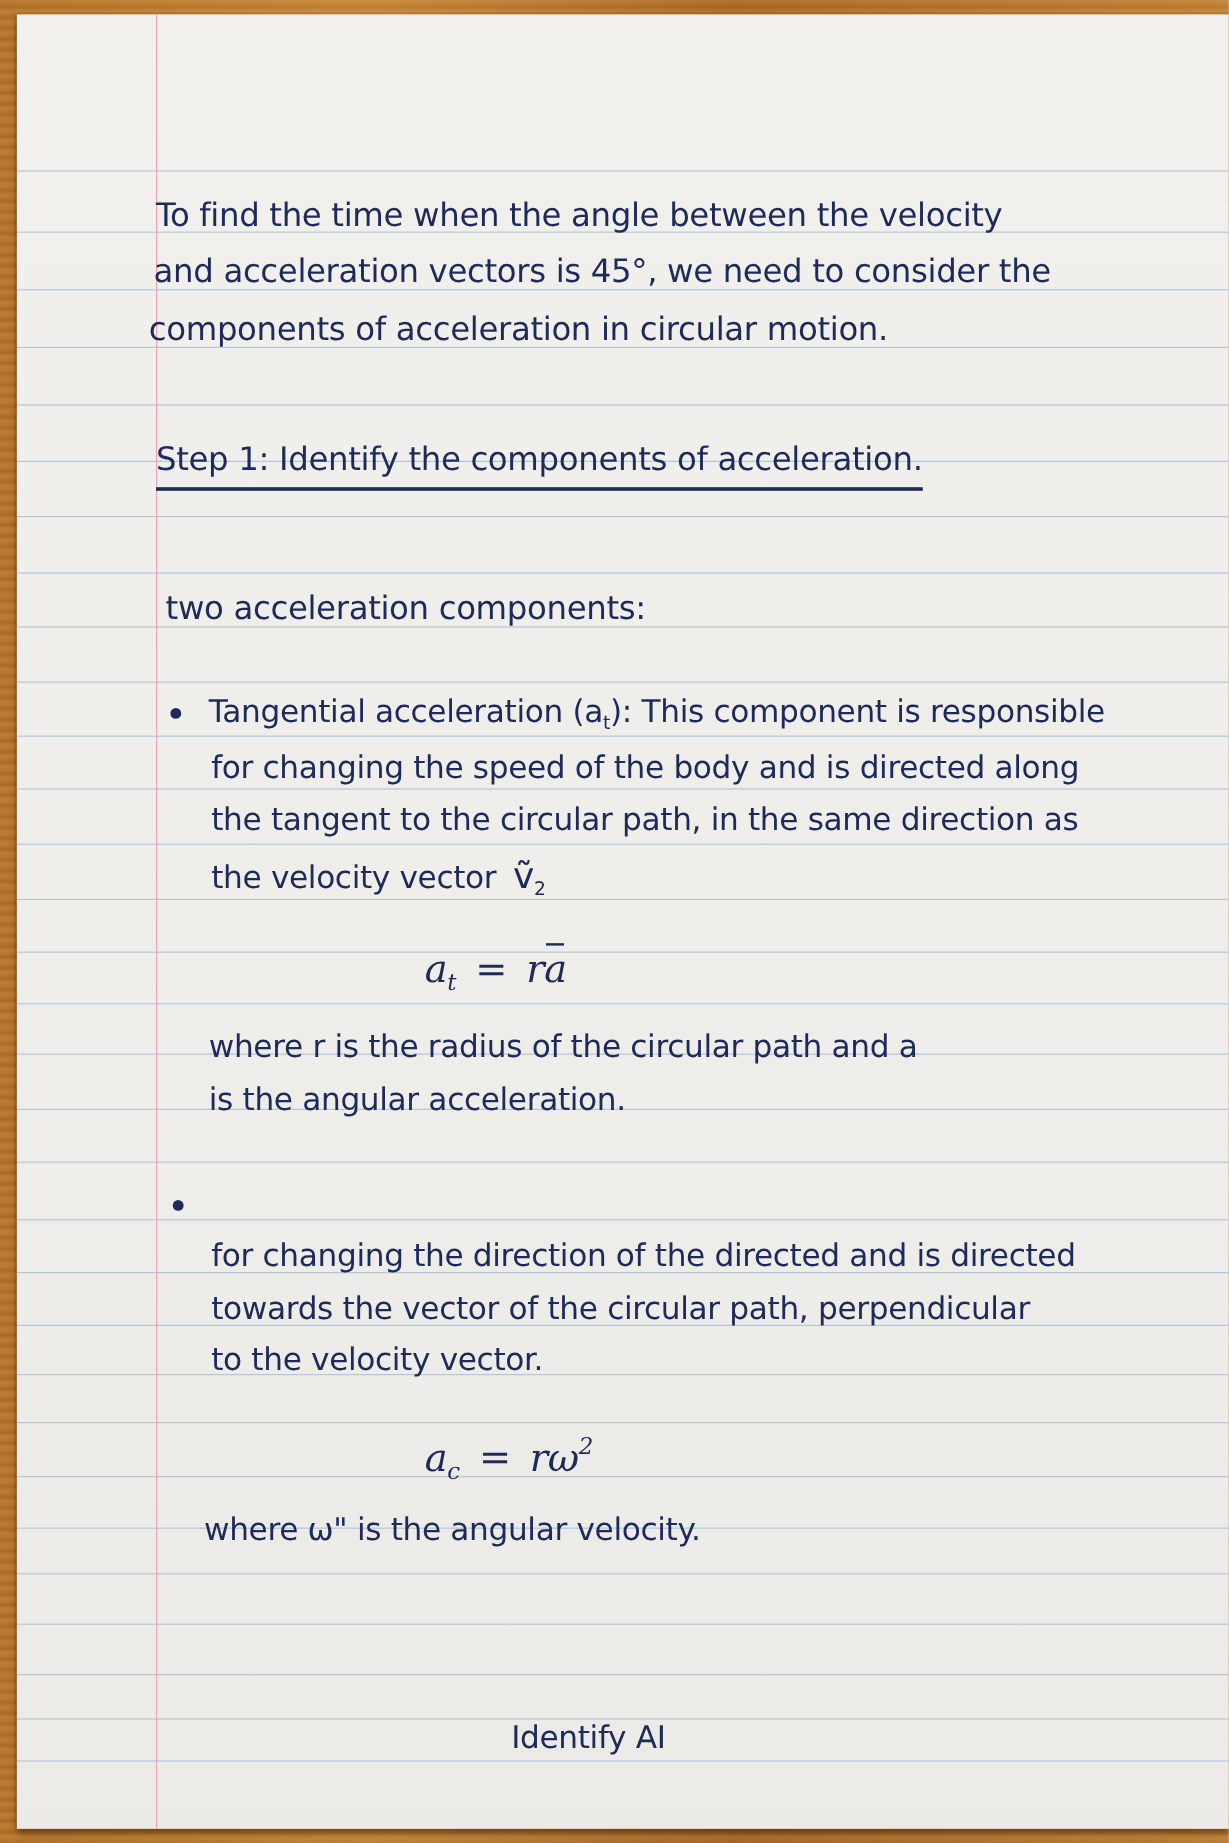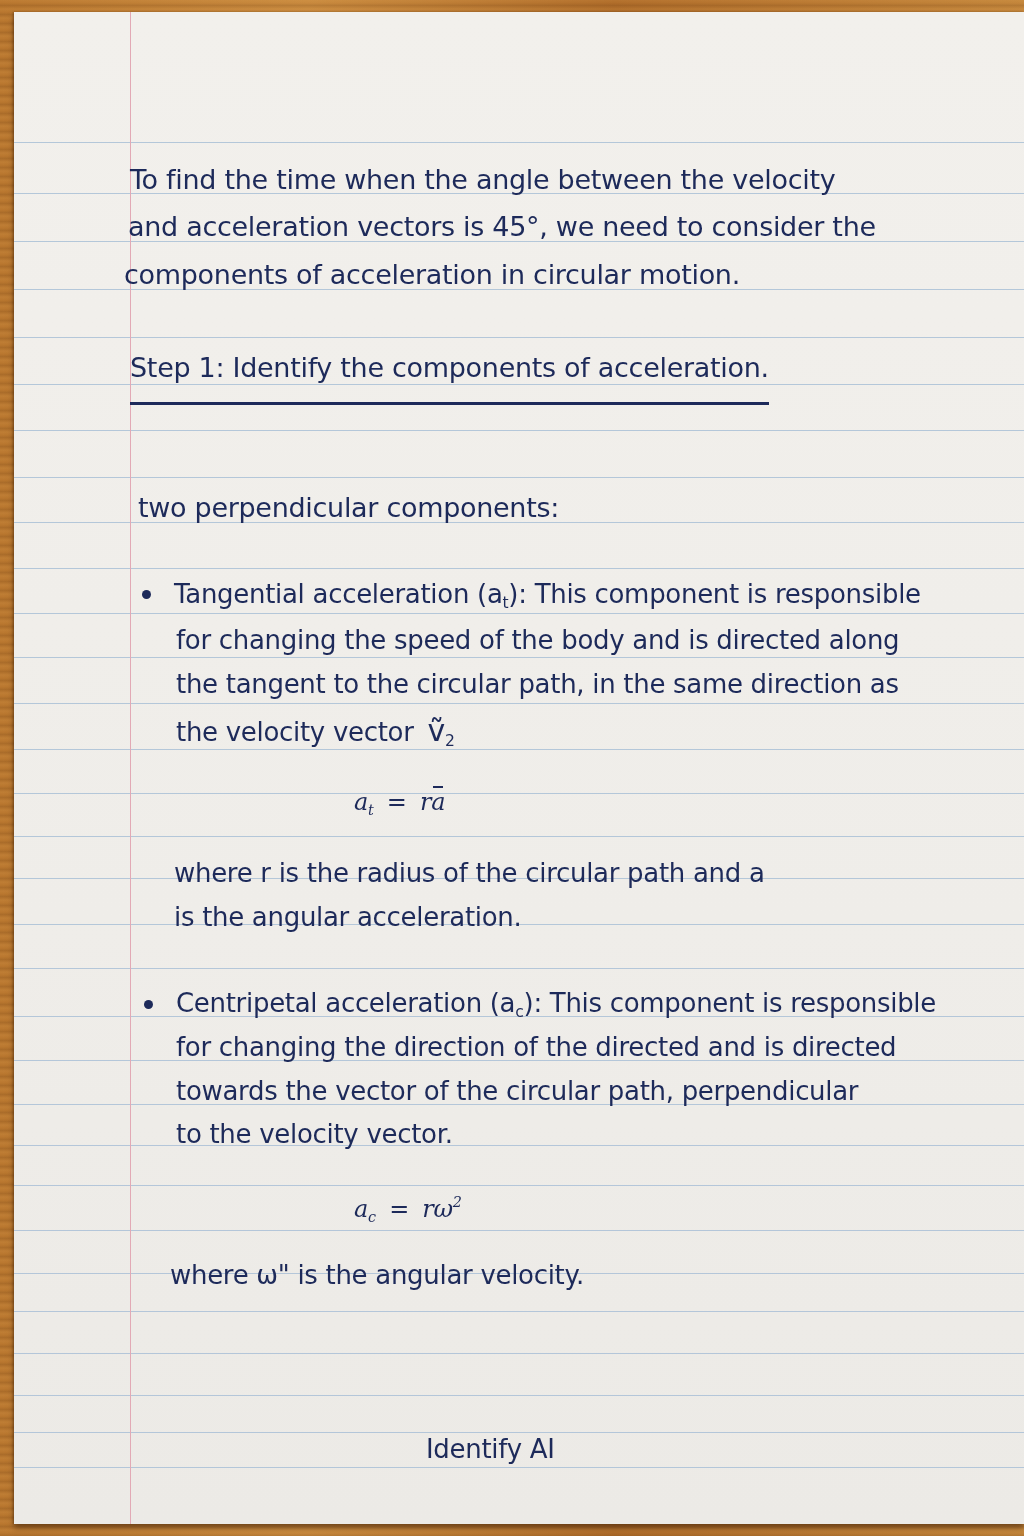--- a/index.html
+++ b/index.html
@@ -32,28 +32,29 @@
       font-family: "DejaVu Sans", sans-serif;
       color:#1d2a5a;
       white-space:nowrap;
       letter-spacing:-0.3px;
       transform-origin:left bottom;
     }
     .t28 { font-size:27px; }
     .t26 { font-size:26px; }
     .heading {
       font-size:27px;
-      padding-bottom:19px;
+      padding-bottom:7px;
       border-bottom:3px solid #1d2a5a;
+      margin-top:16px;
     }
     .bullet {
       position:absolute; width:9px; height:9px; border-radius:50%;
       background:#1d2a5a;
     }
-    .eq { font-family: "DejaVu Serif", serif; font-size:24px; font-style:italic; color:#1d2a5a; }
+    .eq { font-family: "DejaVu Serif", serif; font-size:32px; font-style:italic; color:#1d2a5a; }
     .sub { font-size:0.6em; vertical-align:-0.35em; }
     .sup { font-size:0.6em; vertical-align:0.7em; }
     .vec { position:relative; display:inline-block; }
     .vec::before {
       content:""; position:absolute; left:2px; right:2px; top:-2px; height:2px; background:#1d2a5a;
     }
     .footer-brand { font-family:"DejaVu Sans", sans-serif; font-size:26px; color:#1d2a5a; }
   </style>
 </head>
 <body>
@@ -95,21 +96,21 @@
   <div class="rule" style="top:1455px"></div>
 
   <div class="margin-line"></div>
 
   <div class="hand t28" style="left:116px; top:152px">To find the time when the angle between the velocity</div>
   <div class="hand t28" style="left:114px; top:199px">and acceleration vectors is 45°, we need to consider  the</div>
   <div class="hand t28" style="left:110px; top:247px">components of acceleration in circular motion.</div>
 
   <div class="hand heading" style="left:116px; top:340px">Step 1: Identify the components of acceleration.</div>
 
-  <div class="hand t28" style="left:124px; top:480px">two perpendicular components:</div>
+  <div class="hand t28" style="left:124px; top:480px">two acceleration components:</div>
 
   <div class="bullet" style="left:128px; top:578px"></div>
   <div class="hand t26" style="left:160px; top:567px">
     <span>Tangential acceleration (a</span><span class="sub">t</span><span>):</span>
     <span>This component is responsible</span>
   </div>
   <div class="hand t26" style="left:162px; top:613px">for changing the speed of the body and is directed along</div>
   <div class="hand t26" style="left:162px; top:657px">the tangent to the circular path, in the same direction as</div>
   <div class="hand t26" style="left:162px; top:701px">
     <span>the velocity vector</span>
@@ -119,24 +120,20 @@
   <div class="hand eq" style="left:340px; top:776px">
     <span>a</span><span class="sub">t</span>
     <span style="font-style:normal; margin:0 6px">=</span>
     <span>r</span><span class="vec">a</span>
   </div>
 
   <div class="hand t26" style="left:160px; top:846px">where r is the radius of the circular path and a</div>
   <div class="hand t26" style="left:160px; top:890px">is the angular acceleration.</div>
 
   <div class="bullet" style="left:130px; top:988px"></div>
-  <div class="hand t26" style="left:162px; top:976px">
-    <span>Centripetal acceleration (a</span><span class="sub">c</span><span>):</span>
-    <span>This component is responsible</span>
-  </div>
   <div class="hand t26" style="left:162px; top:1020px">for changing the direction of the directed and is directed</div>
   <div class="hand t26" style="left:162px; top:1064px">towards the vector of the circular path, perpendicular</div>
   <div class="hand t26" style="left:162px; top:1107px">to the velocity vector.</div>
 
   <div class="hand eq" style="left:340px; top:1182px">
     <span>a</span><span class="sub">c</span>
     <span style="font-style:normal; margin:0 6px">=</span>
     <span>rω</span><span class="sup">2</span>
   </div>
 

